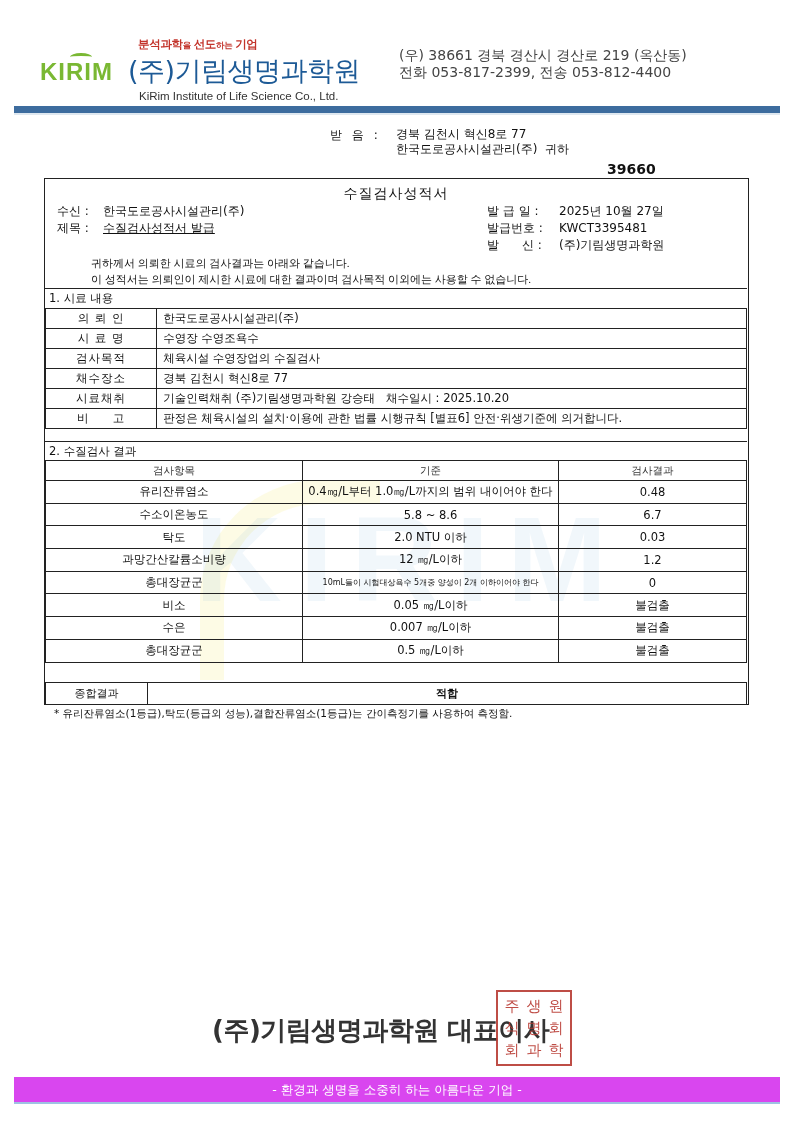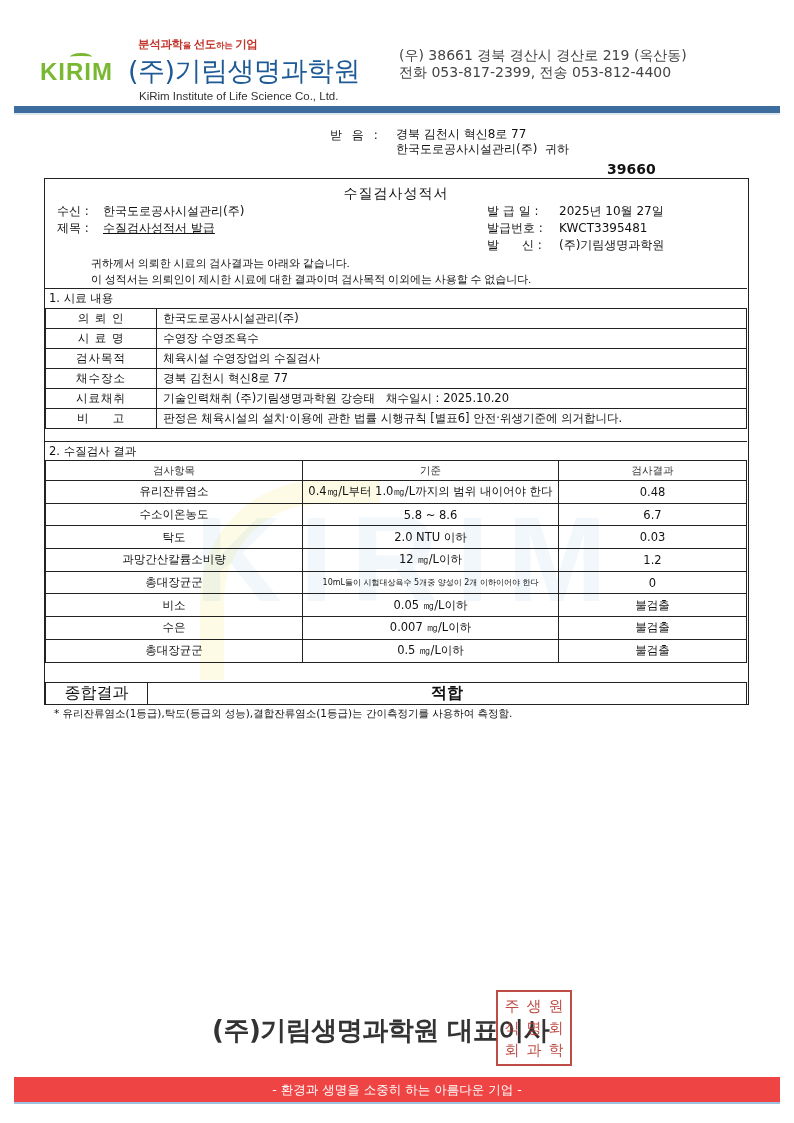--- a/index.html
+++ b/index.html
@@ -40,35 +40,35 @@
     table.grid { position: absolute; left: 0; border-collapse: collapse; font-size: 11.5px; }
     table.grid td { border: 1px solid #222; height: 20px; padding: 0 6px; white-space: nowrap; }
     table.grid td.lab { text-align: center; letter-spacing: 1px; }
     table.grid td.c { text-align: center; }
 
     
     .res { position: absolute; left: 0; border-collapse: collapse; font-size: 11.5px; }
     .res td { border: 1px solid #222; height: 22.7px; text-align: center; white-space: nowrap; padding: 0 4px; }
     .res tr.hdr td { height: 20px; font-size: 10.5px; color: #333; }
 
-    .summary { position: absolute; left: 0; border-collapse: collapse; font-size: 16px; }
+    .summary { position: absolute; left: 0; border-collapse: collapse; font-size: 11px; }
     .summary td { border: 1px solid #222; height: 22px; text-align: center; }
 
     .note { position: absolute; left: 54px; top: 707px; font-size: 10.5px; }
 
     
     .wm { position: absolute; left: 195px; top: 490px; font-family: "Liberation Sans", sans-serif; font-weight: bold; font-size: 120px; color: rgba(120,180,220,0.10); letter-spacing: 18px; pointer-events: none; }
     .wm-arc { position: absolute; left: 200px; top: 480px; width: 180px; height: 200px; border-left: 24px solid rgba(240,220,60,0.13); border-top: 24px solid rgba(240,220,60,0.13); border-radius: 120px 0 0 0; pointer-events: none; }
 
     
     .sig { position: absolute; left: 212px; top: 1013px; font-size: 26px; font-weight: bold; color: #333; letter-spacing: -0.5px; }
     .stamp { position: absolute; left: 496px; top: 990px; width: 76px; height: 76px; border: 2px solid #b83a32; color: #b83a32; font-size: 15px; line-height: 22px; display: grid; grid-template-columns: repeat(3, 1fr); text-align: center; padding: 3px; font-family: "DejaVu Serif", serif; opacity: 0.9; }
 
     
-    .foot-bar { position: absolute; left: 14px; top: 1077px; width: 766px; height: 25px; background: #ef4444; color: #fff; text-align: center; font-size: 12.5px; line-height: 25px; }
+    .foot-bar { position: absolute; left: 14px; top: 1077px; width: 766px; height: 25px; background: #d946ef; color: #fff; text-align: center; font-size: 12.5px; line-height: 25px; }
     .foot-line { position: absolute; left: 14px; top: 1102px; width: 766px; height: 2px; background: #9ec3e2; }
   </style>
 </head>
 <body>
 
 <div class="lh-tagline">
   <span>분석과학</span><span class="small">을 </span><span>선도</span><span class="small">하는 </span><span>기업</span>
 </div>
 <div class="lh-logo">
   <span class="arc"></span>

